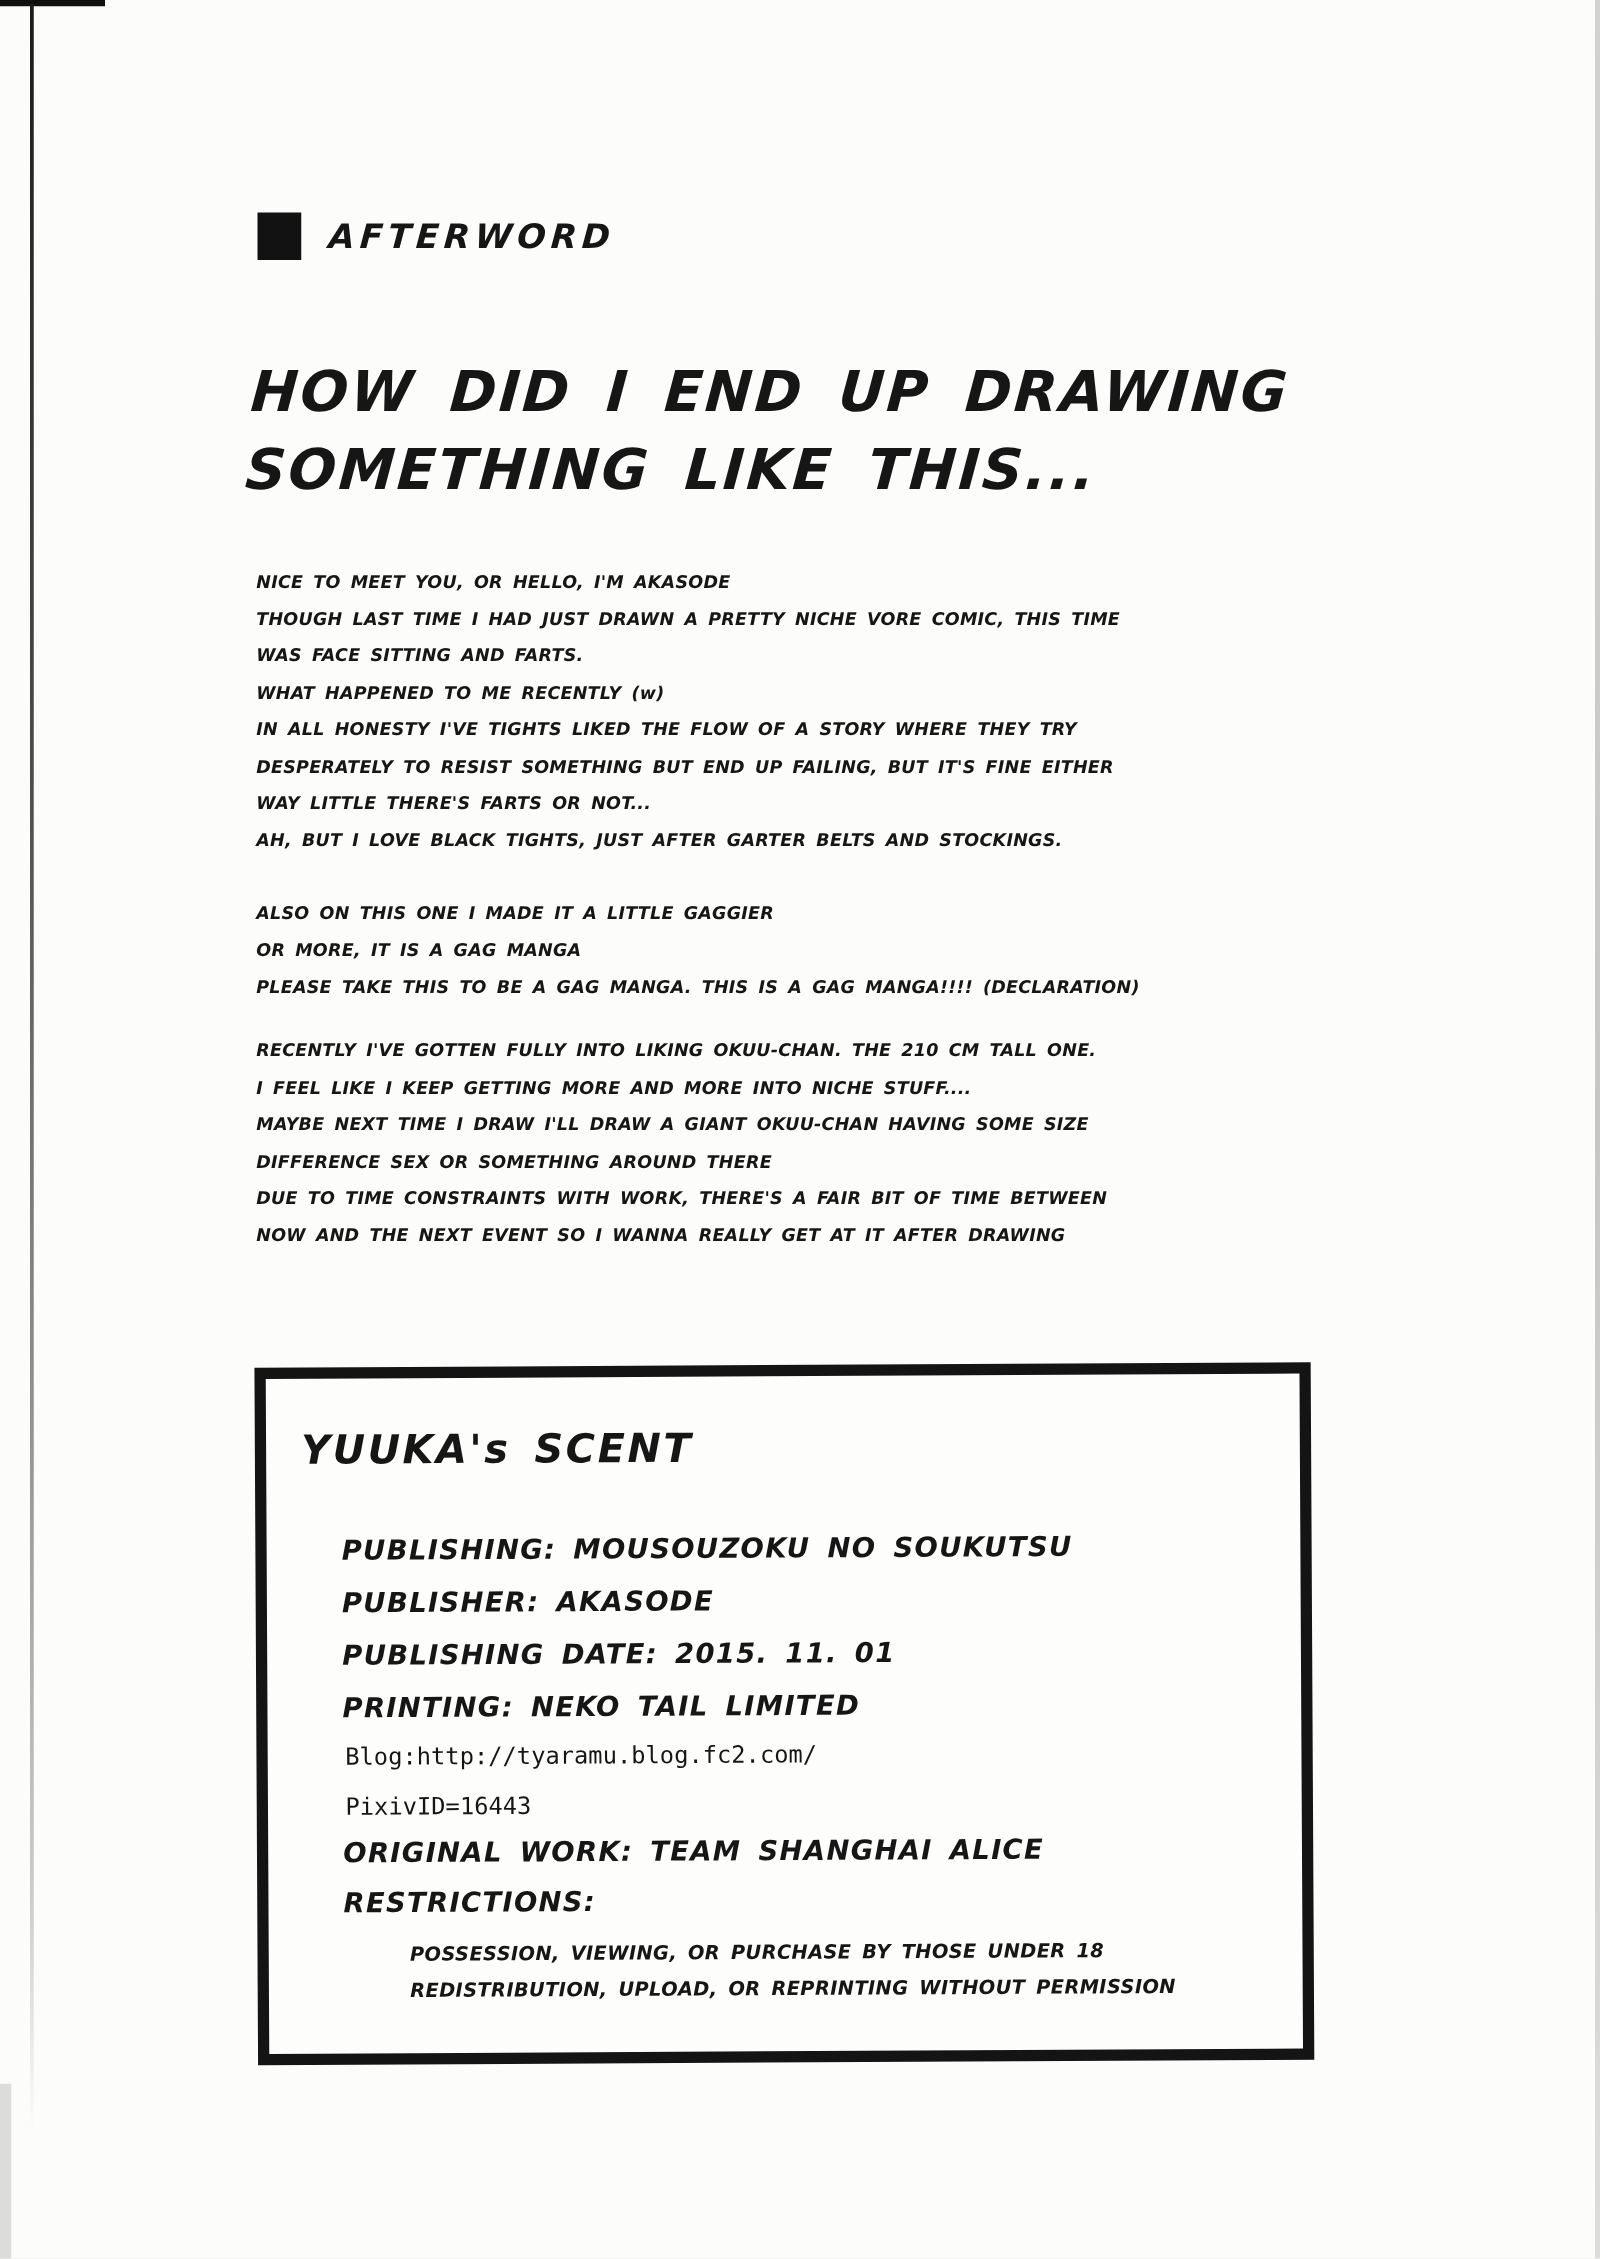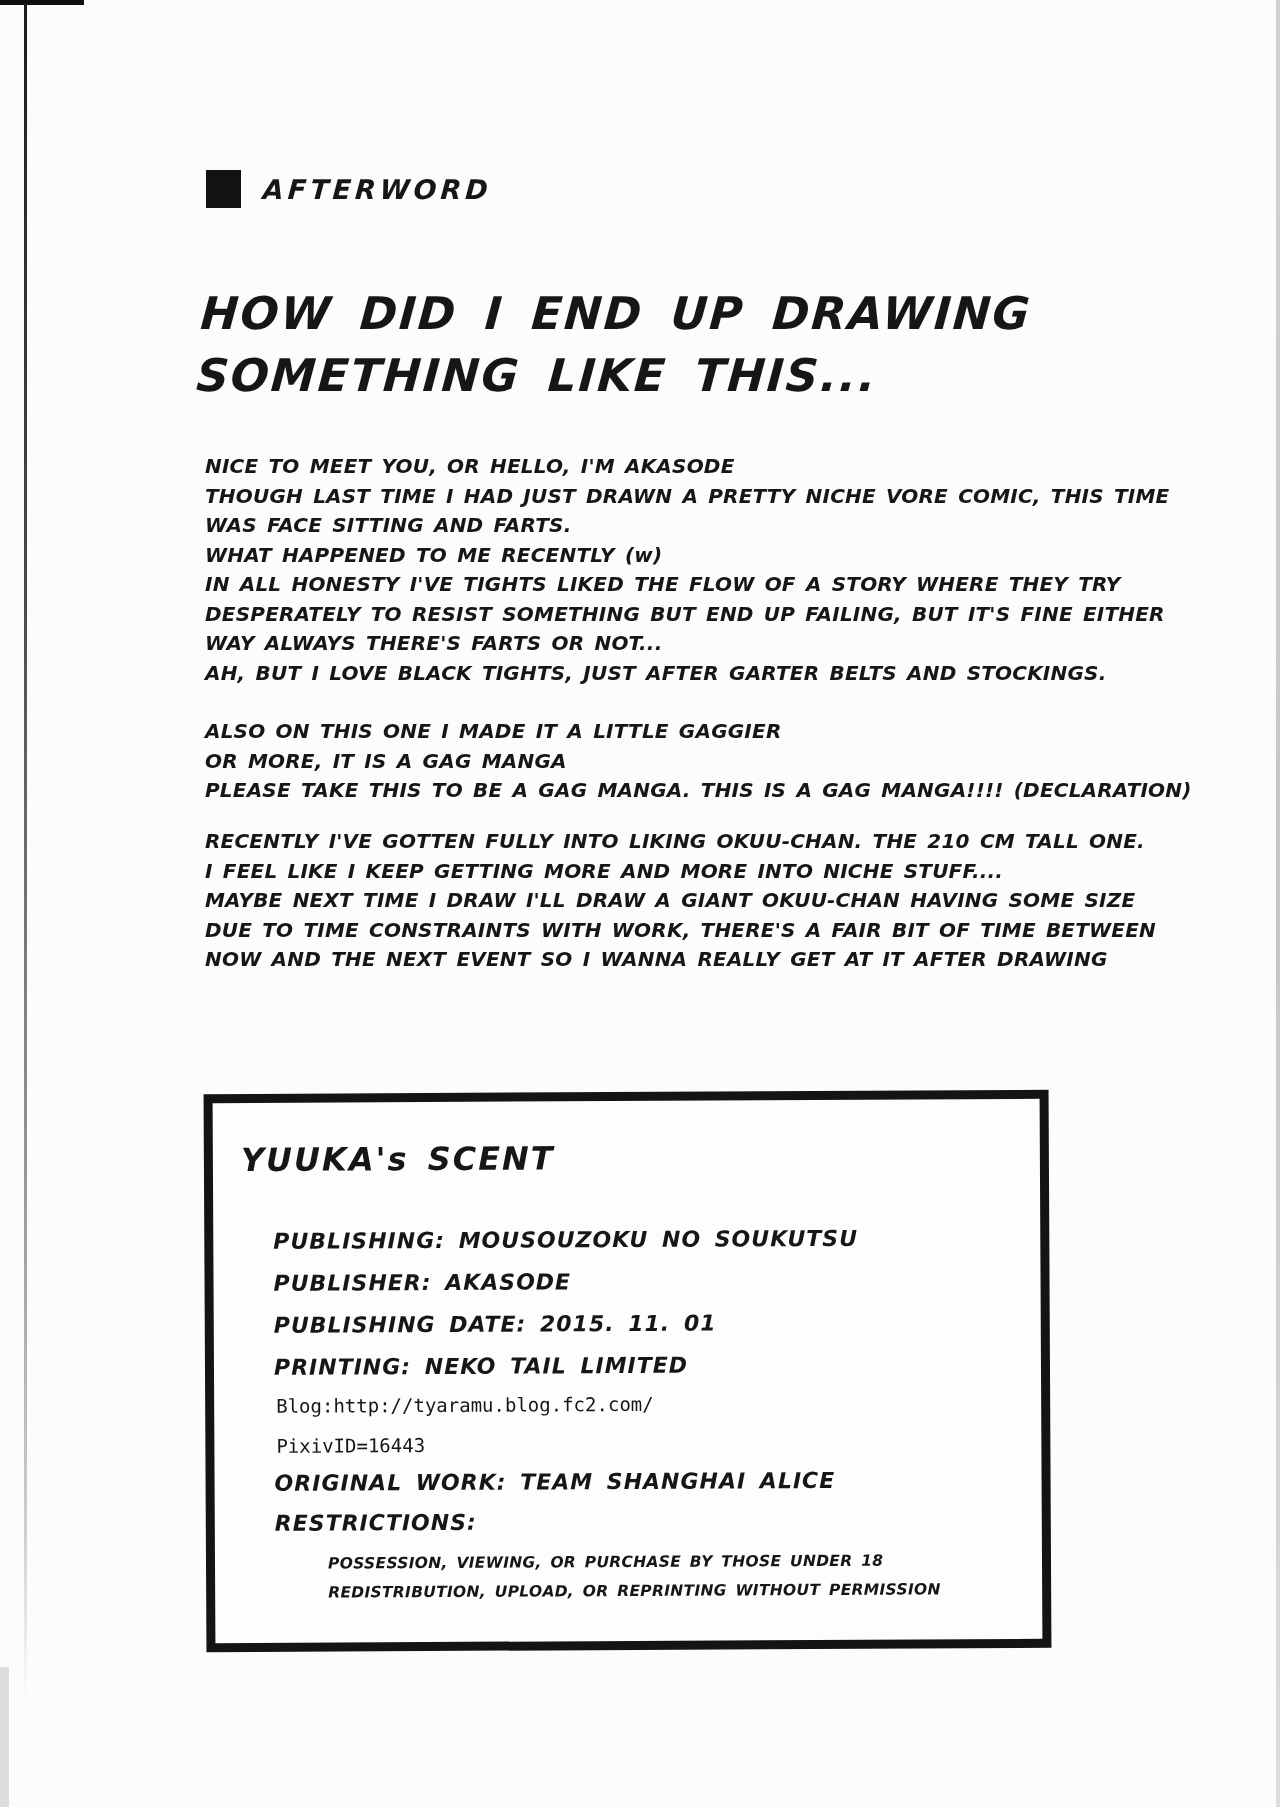--- a/index.html
+++ b/index.html
@@ -32,21 +32,21 @@
   .title{
     position:absolute;left:203px;top:283px;width:1000px;
     font-size:45px;font-weight:bold;font-style:italic;
     letter-spacing:2px;word-spacing:10px;line-height:62px;
     transform:skewX(-4deg);transform-origin:left top;
   }
 
   
   .para{
     position:absolute;left:205px;width:1010px;
-    font-size:20px;font-weight:bold;font-style:italic;
+    font-size:14px;font-weight:bold;font-style:italic;
     letter-spacing:0.2px;word-spacing:3px;line-height:29.5px;
     white-space:nowrap;
   }
   #para1{top:452px;}
   #para2{top:717px;}
   #para3{top:827px;}
 
   
   .colophon{
     position:absolute;left:205px;top:1092px;width:845px;height:558px;
@@ -89,34 +89,35 @@
     <div>SOMETHING LIKE THIS...</div>
   </div>
 
   <div class="para" id="para1">
     <div>NICE TO MEET YOU, OR HELLO, I'M AKASODE</div>
     <div>THOUGH LAST TIME I HAD JUST DRAWN A PRETTY NICHE VORE COMIC, THIS TIME</div>
     <div>WAS FACE SITTING AND FARTS.</div>
     <div>WHAT HAPPENED TO ME RECENTLY (w)</div>
     <div>IN ALL HONESTY I'VE TIGHTS LIKED THE FLOW OF A STORY WHERE THEY TRY</div>
     <div>DESPERATELY TO RESIST SOMETHING BUT END UP FAILING, BUT IT'S FINE EITHER</div>
-    <div>WAY ALWAYS THERE'S FARTS OR NOT...</div>
+    <div>WAY LITTLE THERE'S FARTS OR NOT...</div>
     <div>AH, BUT I LOVE BLACK TIGHTS, JUST AFTER GARTER BELTS AND STOCKINGS.</div>
   </div>
 
   <div class="para" id="para2">
     <div>ALSO ON THIS ONE I MADE IT A LITTLE GAGGIER</div>
     <div>OR MORE, IT IS A GAG MANGA</div>
     <div>PLEASE TAKE THIS TO BE A GAG MANGA. THIS IS A GAG MANGA!!!! (DECLARATION)</div>
   </div>
 
   <div class="para" id="para3">
     <div>RECENTLY I'VE GOTTEN FULLY INTO LIKING OKUU-CHAN. THE 210 CM TALL ONE.</div>
     <div>I FEEL LIKE I KEEP GETTING MORE AND MORE INTO NICHE STUFF....</div>
     <div>MAYBE NEXT TIME I DRAW I'LL DRAW A GIANT OKUU-CHAN HAVING SOME SIZE</div>
+    <div>DIFFERENCE SEX OR SOMETHING AROUND THERE</div>
     <div>DUE TO TIME CONSTRAINTS WITH WORK, THERE'S A FAIR BIT OF TIME BETWEEN</div>
     <div>NOW AND THE NEXT EVENT SO I WANNA REALLY GET AT IT AFTER DRAWING</div>
   </div>
 
   <div class="colophon">
     <div class="abs c-title">YUUKA's SCENT</div>
     <div class="abs c-line c-pub1">PUBLISHING: MOUSOUZOKU NO SOUKUTSU</div>
     <div class="abs c-line c-pub2">PUBLISHER: AKASODE</div>
     <div class="abs c-line c-pub3">PUBLISHING DATE: 2015. 11. 01</div>
     <div class="abs c-line c-pub4">PRINTING: NEKO TAIL LIMITED</div>

